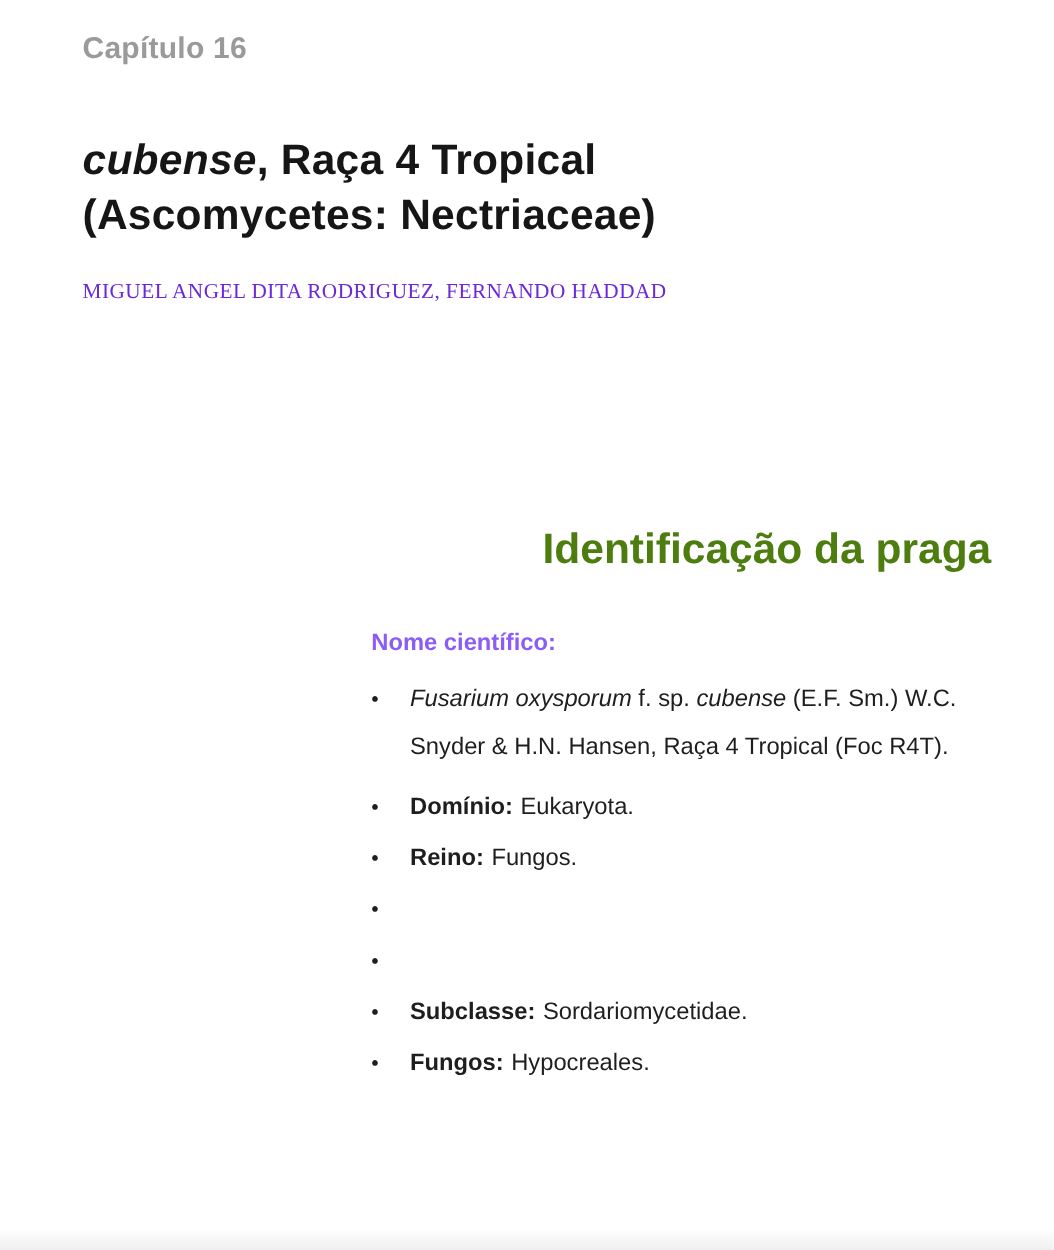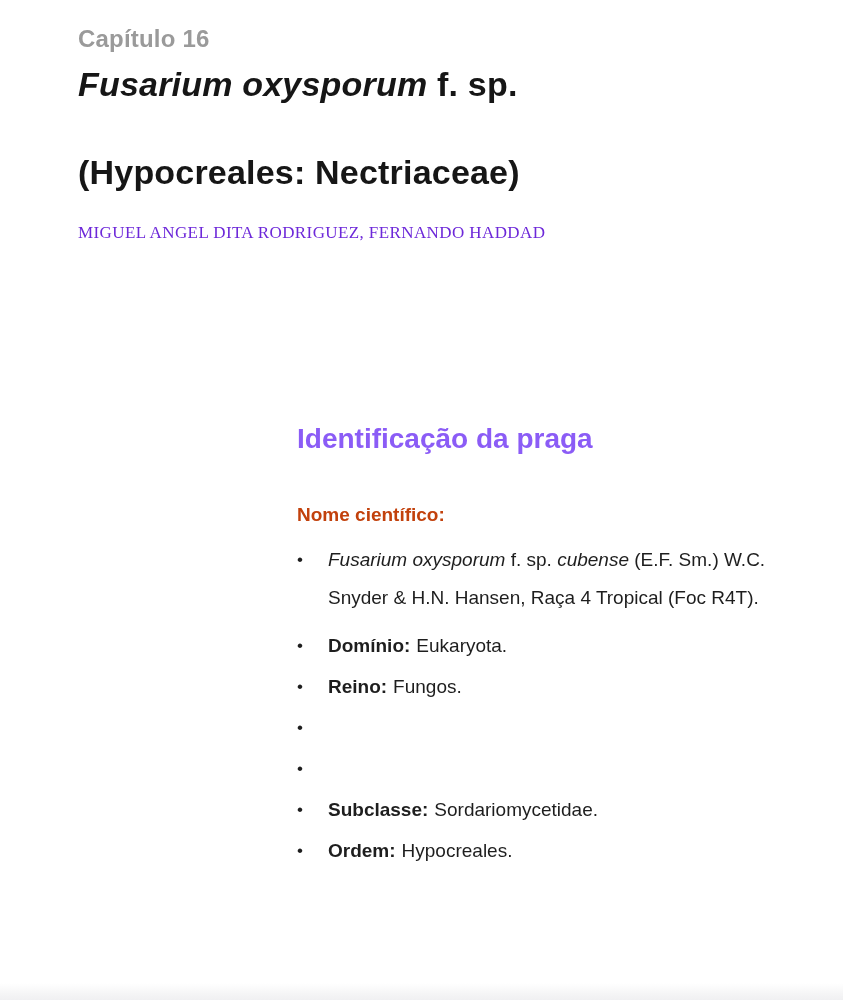--- a/index.html
+++ b/index.html
@@ -6,21 +6,21 @@
   html, body {
     width: 843px; height: 1000px;
     background: #ffffff;
     font-family: "Liberation Sans", "DejaVu Sans", sans-serif;
     color: #1b1b1b;
     overflow: hidden;
     position: relative;
   }
   .header-block {
     position: absolute;
-    left: 78px; top: 24px;
+    left: 66px; top: 24px;
     width: 700px;
   }
   .chapter-label {
     font-size: 24px;
     line-height: 30px;
     font-weight: bold;
     color: #9a9a9a;
     letter-spacing: 0.2px;
   }
   .page-title {
@@ -40,30 +40,31 @@
     font-weight: normal;
     color: #6d28d9;
     letter-spacing: 0.4px;
   }
   .main-column {
     position: absolute;
     left: 297px; top: 424px;
     width: 496px;
   }
   .section-heading {
-    font-size: 28px;
+    font-size: 34px;
     line-height: 30px;
     font-weight: bold;
-    color: #8b5cf6;
+    color: #4d7c0f;
+    text-align: right;
   }
   .sub-heading {
     font-size: 19px;
     line-height: 24px;
     font-weight: bold;
-    color: #c2410c;
+    color: #8b5cf6;
   }
   .sub-heading.first { margin-top: 49px; }
   .sub-heading.second { margin-top: 23px; }
   .bullet-item {
     display: flex;
     align-items: flex-start;
     font-size: 19px;
     color: #1e1e1e;
   }
   .bullet-item .bullet {
@@ -94,23 +95,23 @@
     width: 843px; height: 17px;
     background: linear-gradient(to bottom, #ffffff 0%, #f4f4f5 70%, #f0f0f2 100%);
   }
 </style>
 </head>
 <body>
 
 <div class="header-block">
   <div class="chapter-label">Capítulo 16</div>
   <h1 class="page-title">
-    <span><span class="it">Fusarium oxysporum</span><span> f. sp.</span></span><br>
     <br>
-    <span>(Hypocreales: Nectriaceae)</span>
+    <span><span class="it">cubense</span><span>, Raça 4 Tropical</span></span><br>
+    <span>(Ascomycetes: Nectriaceae)</span>
   </h1>
   <div class="authors-line">MIGUEL ANGEL DITA RODRIGUEZ, FERNANDO HADDAD</div>
 </div>
 
 <div class="main-column">
   <h2 class="section-heading">Identificação da praga</h2>
 
   <h3 class="sub-heading first">Nome científico:</h3>
 
   <div class="bullet-item sci-name-item">
@@ -133,18 +134,18 @@
     </li>
     <li class="bullet-item">
       <span class="bullet">•</span>
     </li>
     <li class="bullet-item">
       <span class="bullet">•</span>
       <div><span class="tax-label">Subclasse:</span><span class="tax-value">Sordariomycetidae.</span></div>
     </li>
     <li class="bullet-item">
       <span class="bullet">•</span>
-      <div><span class="tax-label">Ordem:</span><span class="tax-value">Hypocreales.</span></div>
+      <div><span class="tax-label">Fungos:</span><span class="tax-value">Hypocreales.</span></div>
     </li>
   </ul>
 </div>
 
 <div class="page-bottom-edge"></div>
 
 </body></html>

